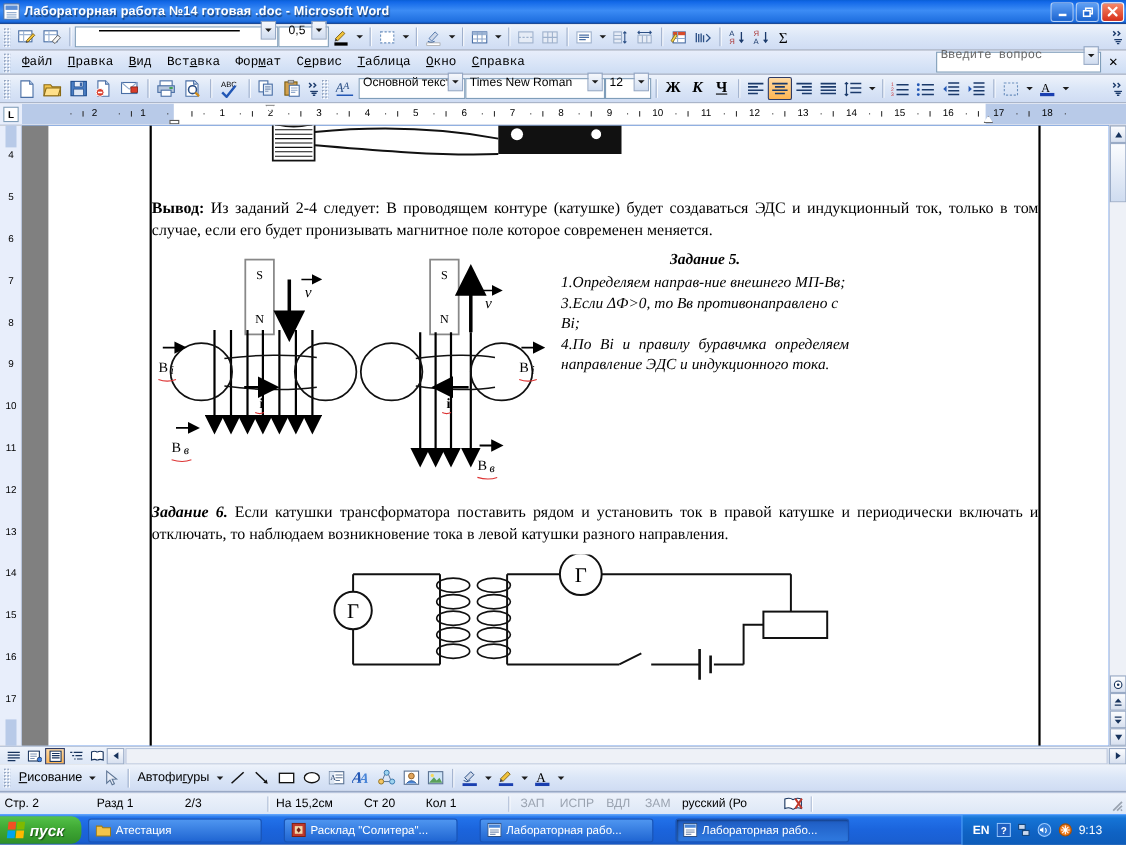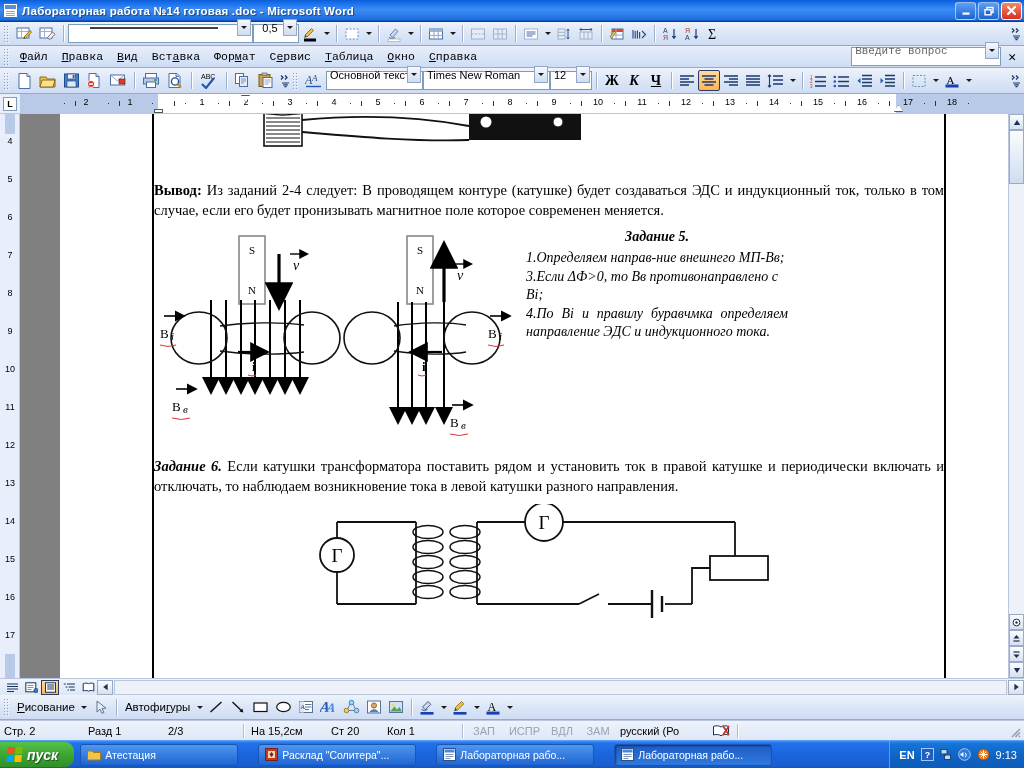--- a/index.html
+++ b/index.html
@@ -94,21 +94,21 @@
   .indent-sq{ position:absolute; bottom:0px; width:9px;height:4px; background:#fff;border:1px solid #555; }
   .rmarker{ position:absolute; bottom:1px; width:9px;height:7px; background:#fff;border:1px solid #555;
     clip-path:polygon(50% 0,100% 100%,0 100%); }
 
   
   .work{ flex:1; display:flex; min-height:0; background:#808080; }
   .vruler{ width:20px; flex:0 0 20px; background:#e8eefb; position:relative; border-right:1px solid #b9c6dd; }
   .vruler .vnum{ position:absolute; left:0; width:20px; text-align:center; font-size:9px; color:#000; }
   .vruler .vmargin{ position:absolute; left:5px; width:10px; background:#b8cae8; }
 
-  .docarea{ flex:1; position:relative; background:#3b82f6; overflow:hidden;margin-left:16px; }
+  .docarea{ flex:1; position:relative; background:#3b82f6; overflow:hidden; }
   .page{
     position:absolute; left:0; top:0; right:0; bottom:0;
     background:#fff; margin:0; border-left:0;
   }
   .pageinner{ position:absolute; left:118px; right:64px; top:0; bottom:0; }
   .mbar-l{ position:absolute; left:116px; top:0; bottom:0; width:2px; background:#000; }
   .mbar-r{ position:absolute; right:62px; top:0; bottom:0; width:2px; background:#000; }
   .gray-l{ position:absolute; left:0; top:0; bottom:0; width:24px; background:#808080; }
 
   .para{ font-family:"Liberation Serif", serif; font-size:14.5px; color:#000; line-height:1.38;
@@ -163,21 +163,21 @@
   .start .flag{ width:15px;height:15px;display:grid;grid-template:1fr 1fr/1fr 1fr;gap:1px;transform:skewX(-6deg); }
   .start .flag i{ display:block; }
   .tasks{ display:flex; align-items:center; gap:20px; flex:1; min-width:0; }
   .tbtn{
     height:22px; width:158px; display:flex; align-items:center; gap:4px; padding:0 6px;
     background:linear-gradient(180deg,#4f96f0,#1f65d2); border:1px solid #1a54b4; border-radius:3px;
     color:#fff; font-size:10.5px; white-space:nowrap; overflow:hidden;
   }
   .tbtn.active{ background:linear-gradient(180deg,#1e5bc2,#2f7ae0); box-shadow:inset 1px 1px 2px rgba(0,0,0,.45); }
   .tray{
-    display:flex; align-items:center; gap:6px; height:28px; padding:0 7px 0 9px;
+    display:flex; align-items:center; gap:6px; height:28px; padding:0 22px 0 9px;
     background:linear-gradient(180deg,#2f8ae8 0%,#1574d6 10%,#0f63c4 55%,#0d5cb8 100%);
     border-left:1px solid #4aa0f5; color:#fff; font-size:11px; font-weight:bold;
   }
   .clock{ font-weight:normal; font-size:11px; }
 
   .ic{ display:block; }
 </style>
 </head>
 <body>
 

